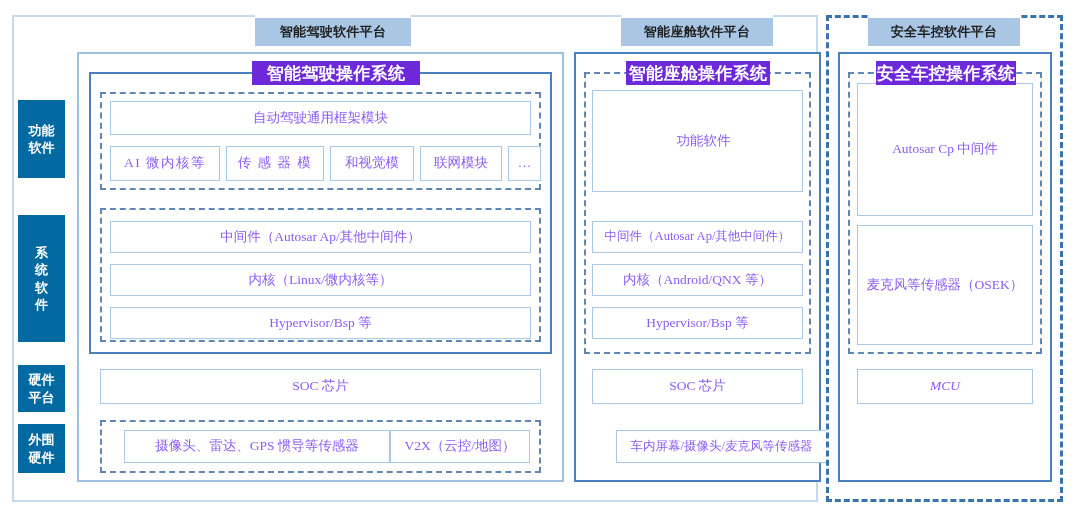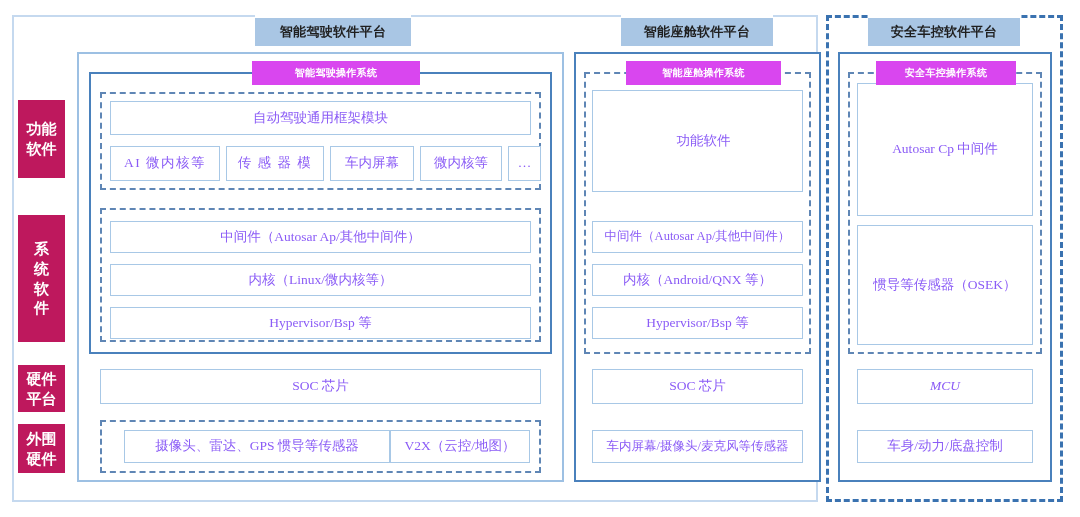--- a/index.html
+++ b/index.html
@@ -58,37 +58,37 @@
     background: #a9c6e4;
     color: #1f1f1f;
     font-family: "Liberation Sans", "DejaVu Sans", sans-serif;
     font-weight: bold;
     font-size: 13px;
     display: flex; align-items: center; justify-content: center;
     z-index: 30;
     letter-spacing: .3px;
   }
   .banner-os {
-    background: #d946ef;
+    background: #6d28d9;
     color: #ffffff;
     font-family: Liberation Sans, sans-serif;
     font-weight: bold;
-    font-size: 10px;
+    font-size: 17px;
     display: flex; align-items: center; justify-content: center;
     z-index: 30;
     letter-spacing: .3px;
   }
 
   
   .row-label {
-    background: #be185d;
+    background: #0369a1;
     color: #ffffff;
     font-family: "Liberation Sans", "DejaVu Sans", sans-serif;
     font-weight: bold;
-    font-size: 15px;
+    font-size: 13px;
     display: flex; flex-direction: column;
     align-items: center; justify-content: center;
     line-height: 1.32;
     z-index: 25;
   }
   .row-label span { display: block; }
 
   
   .mask { background: #ffffff; z-index: 20; }
 </style>
@@ -129,66 +129,65 @@
 
   <div class="abs banner-platform" style="left:255px; top:18px; width:156px; height:28px;">智能驾驶软件平台</div>
 
   <div class="abs mask" style="left:252px; top:70px; width:168px; height:5px;"></div>
   <div class="abs banner-os" style="left:252px; top:61px; width:168px; height:24px;">智能驾驶操作系统</div>
 
   <div class="abs grp-dashed" style="left:100px; top:92px; width:441px; height:98px;"></div>
   <div class="abs leaf" style="left:110px; top:101px; width:421px; height:34px;">自动驾驶通用框架模块</div>
   <div class="abs leaf spaced" style="left:110px; top:146px; width:110px; height:35px;">AI 微内核等</div>
   <div class="abs leaf spaced" style="left:226px; top:146px; width:98px; height:35px;">传 感 器 模</div>
-  <div class="abs leaf" style="left:330px; top:146px; width:84px; height:35px;">车内屏幕</div>
-  <div class="abs leaf" style="left:420px; top:146px; width:82px; height:35px;">微内核等</div>
+  <div class="abs leaf" style="left:330px; top:146px; width:84px; height:35px;">和视觉模</div>
+  <div class="abs leaf" style="left:420px; top:146px; width:82px; height:35px;">联网模块</div>
   <div class="abs leaf" style="left:508px; top:146px; width:33px; height:35px;">…</div>
 
   <div class="abs grp-dashed" style="left:100px; top:208px; width:441px; height:134px;"></div>
   <div class="abs leaf" style="left:110px; top:221px; width:421px; height:32px;">中间件（Autosar Ap/其他中间件）</div>
   <div class="abs leaf" style="left:110px; top:264px; width:421px; height:32px;font-family:Liberation Serif, serif;">内核（Linux/微内核等）</div>
   <div class="abs leaf" style="left:110px; top:307px; width:421px; height:32px;">Hypervisor/Bsp 等</div>
 
   <div class="abs leaf" style="left:100px; top:369px; width:441px; height:35px;">SOC 芯片</div>
 
   <div class="abs grp-dashed" style="left:100px; top:420px; width:441px; height:53px;"></div>
   <div class="abs leaf" style="left:124px; top:430px; width:266px; height:33px;">摄像头、雷达、GPS 惯导等传感器</div>
   <div class="abs leaf" style="left:390px; top:430px; width:140px; height:33px;">V2X（云控/地图）</div>
 
   <div class="abs col-inner-solid" style="left:574px; top:52px; width:247px; height:430px;"></div>
 
   <div class="abs mask" style="left:621px; top:14px; width:152px; height:4px;"></div>
   <div class="abs banner-platform" style="left:621px; top:18px; width:152px; height:28px;">智能座舱软件平台</div>
 
   <div class="abs grp-dashed" style="left:584px; top:72px; width:227px; height:282px;"></div>
   <div class="abs mask" style="left:626px; top:70px; width:143px; height:5px;"></div>
-  <div class="abs banner-os" style="left:626px; top:61px; width:155px; height:24px;">智能座舱操作系统</div>
+  <div class="abs banner-os" style="left:626px; top:61px; width:144px; height:24px;">智能座舱操作系统</div>
 
   <div class="abs leaf" style="left:592px; top:90px; width:211px; height:102px;padding-left:16px;">功能软件</div>
 
   <div class="abs leaf small" style="left:592px; top:221px; width:211px; height:32px;">中间件（Autosar Ap/其他中间件）</div>
   <div class="abs leaf" style="left:592px; top:264px; width:211px; height:32px;">内核（Android/QNX 等）</div>
   <div class="abs leaf" style="left:592px; top:307px; width:211px; height:32px;">Hypervisor/Bsp 等</div>
 
   <div class="abs leaf" style="left:592px; top:369px; width:211px; height:35px;">SOC 芯片</div>
 
-  <div class="abs leaf small" style="left:592px; top:430px; width:211px; height:33px;">车内屏幕/摄像头/麦克风等传感器</div>
+  <div class="abs leaf small" style="left:616px; top:430px; width:211px; height:33px;">车内屏幕/摄像头/麦克风等传感器</div>
 
   <div class="abs col-dashed-outer" style="left:826px; top:15px; width:237px; height:487px;"></div>
 
   <div class="abs mask" style="left:868px; top:13px; width:152px; height:6px;"></div>
   <div class="abs banner-platform" style="left:868px; top:18px; width:152px; height:28px;">安全车控软件平台</div>
 
   <div class="abs col-inner-solid" style="left:838px; top:52px; width:214px; height:430px;"></div>
 
   <div class="abs grp-dashed" style="left:848px; top:72px; width:194px; height:282px;"></div>
   <div class="abs mask" style="left:876px; top:70px; width:140px; height:5px;"></div>
   <div class="abs banner-os" style="left:876px; top:61px; width:140px; height:24px;">安全车控操作系统</div>
 
   <div class="abs leaf" style="left:857px; top:83px; width:176px; height:133px;">Autosar Cp 中间件</div>
 
-  <div class="abs leaf" style="left:857px; top:225px; width:176px; height:120px;">惯导等传感器（OSEK）</div>
+  <div class="abs leaf" style="left:857px; top:225px; width:176px; height:120px;">麦克风等传感器（OSEK）</div>
 
   <div class="abs leaf" style="left:857px; top:369px; width:176px; height:35px;font-style:italic;">MCU</div>
 
-  <div class="abs leaf" style="left:857px; top:430px; width:176px; height:33px;">车身/动力/底盘控制</div>
 
 </div>
 
 </body></html>

